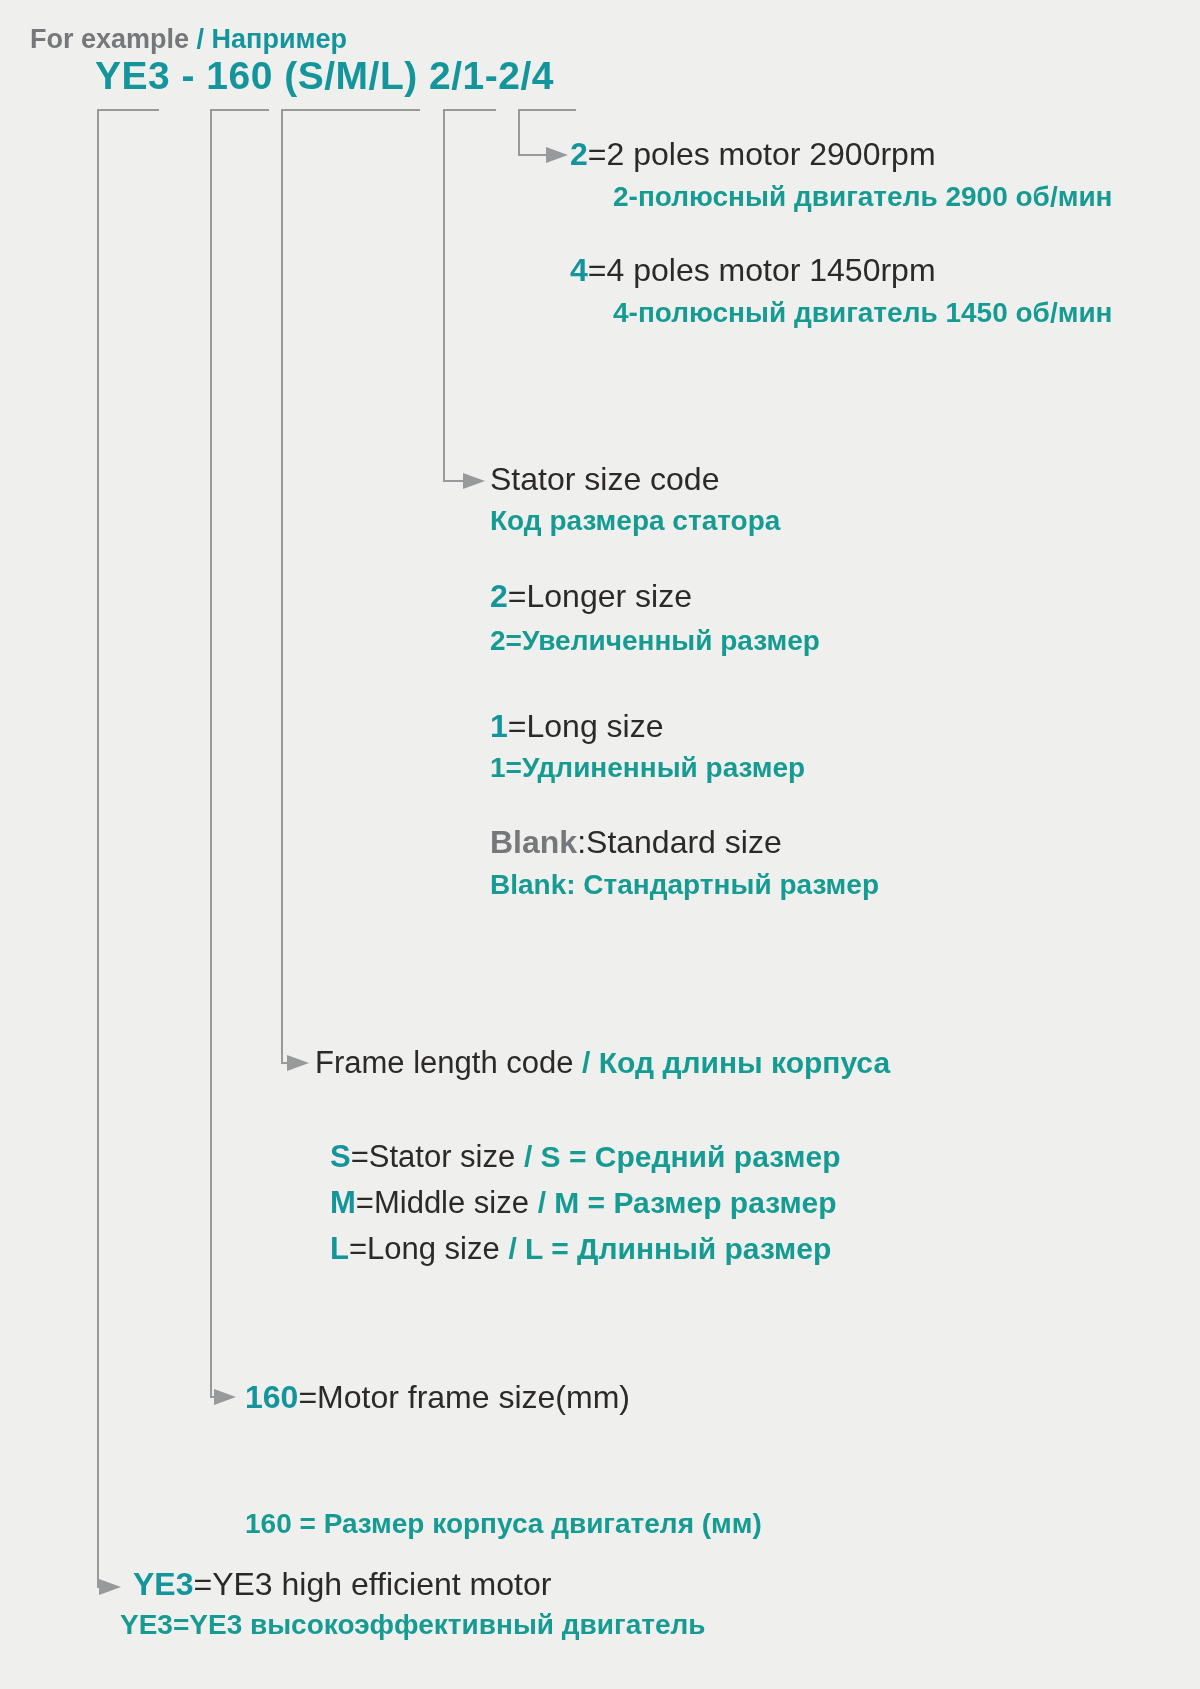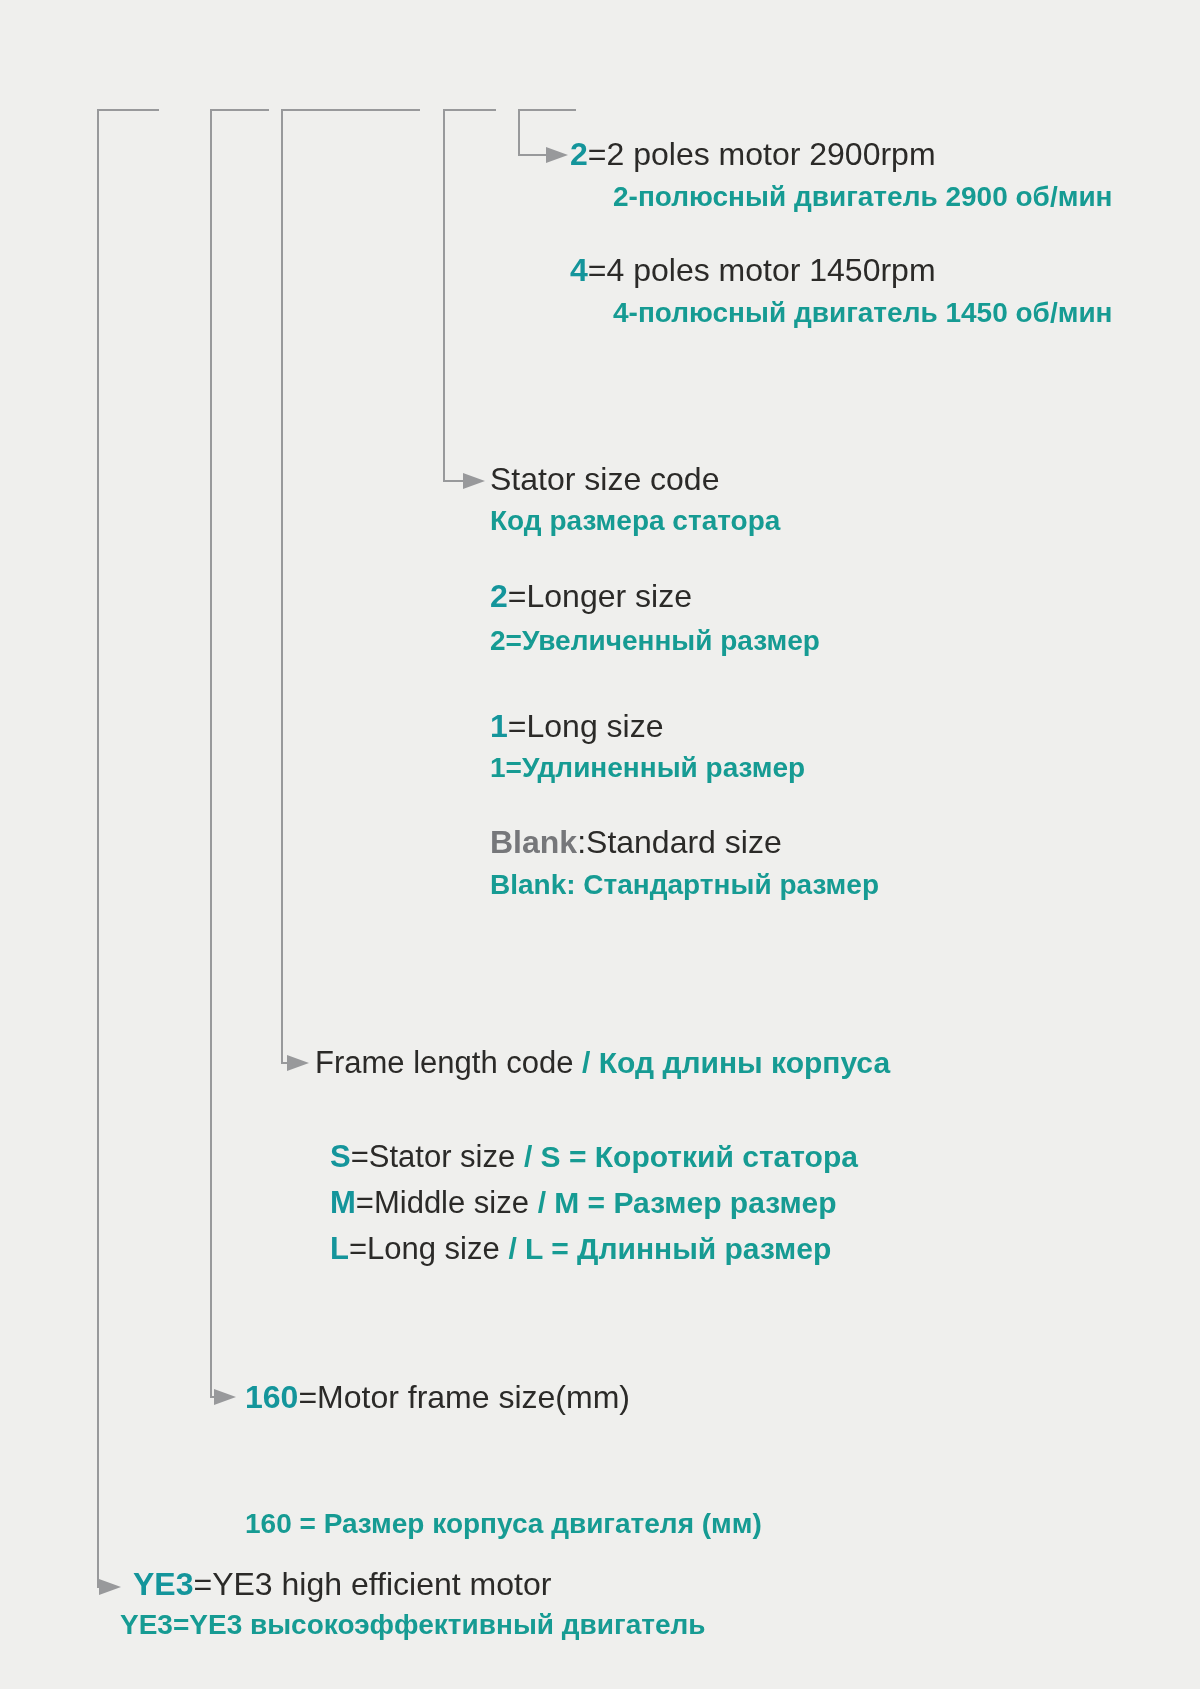--- a/index.html
+++ b/index.html
@@ -29,21 +29,26 @@
     position:absolute; left:95px; top:54px;
     font-size:39px; font-weight:700; color:#14959B;
     letter-spacing:0.5px; white-space:nowrap;
   }
 </style>
 </head>
 <body>
 
 <div class="canvas">
 
+  <div class="header">
+    <span>For example</span>
+    <span class="hdr-ru">/ Например</span>
+  </div>
 
+  <div class="model">YE3 - 160 (S/M/L) 2/1-2/4</div>
 
   <div>
     <div class="hline" style="left:97px;top:109px;width:62px"></div>
     <div class="vline" style="left:97px;top:109px;height:1479px"></div>
     <div class="hline" style="left:97px;top:1586px;width:8px"></div>
     <div class="arrow" style="left:99px;top:1579px"></div>
   </div>
 
   <div>
     <div class="hline" style="left:210px;top:109px;width:59px"></div>
@@ -104,21 +109,21 @@
     <div class="ru" style="left:490px;top:870px">Blank: Стандартный размер</div>
   </div>
 
   <div>
     <div class="line small" style="left:315px;top:1047px">
       <span>Frame length code</span>
       <span class="ru-inline">/ Код длины корпуса</span>
     </div>
     <div class="line small" style="left:330px;top:1141px">
       <span class="key">S</span><span>=Stator size</span>
-      <span class="ru-inline">/ S = Короткий статора</span>
+      <span class="ru-inline">/ S = Средний размер</span>
     </div>
     <div class="line small" style="left:330px;top:1187px">
       <span class="key">M</span><span>=Middle size</span>
       <span class="ru-inline">/ M = Размер размер</span>
     </div>
     <div class="line small" style="left:330px;top:1233px">
       <span class="key">L</span><span>=Long size</span>
       <span class="ru-inline">/ L = Длинный размер</span>
     </div>
   </div>

